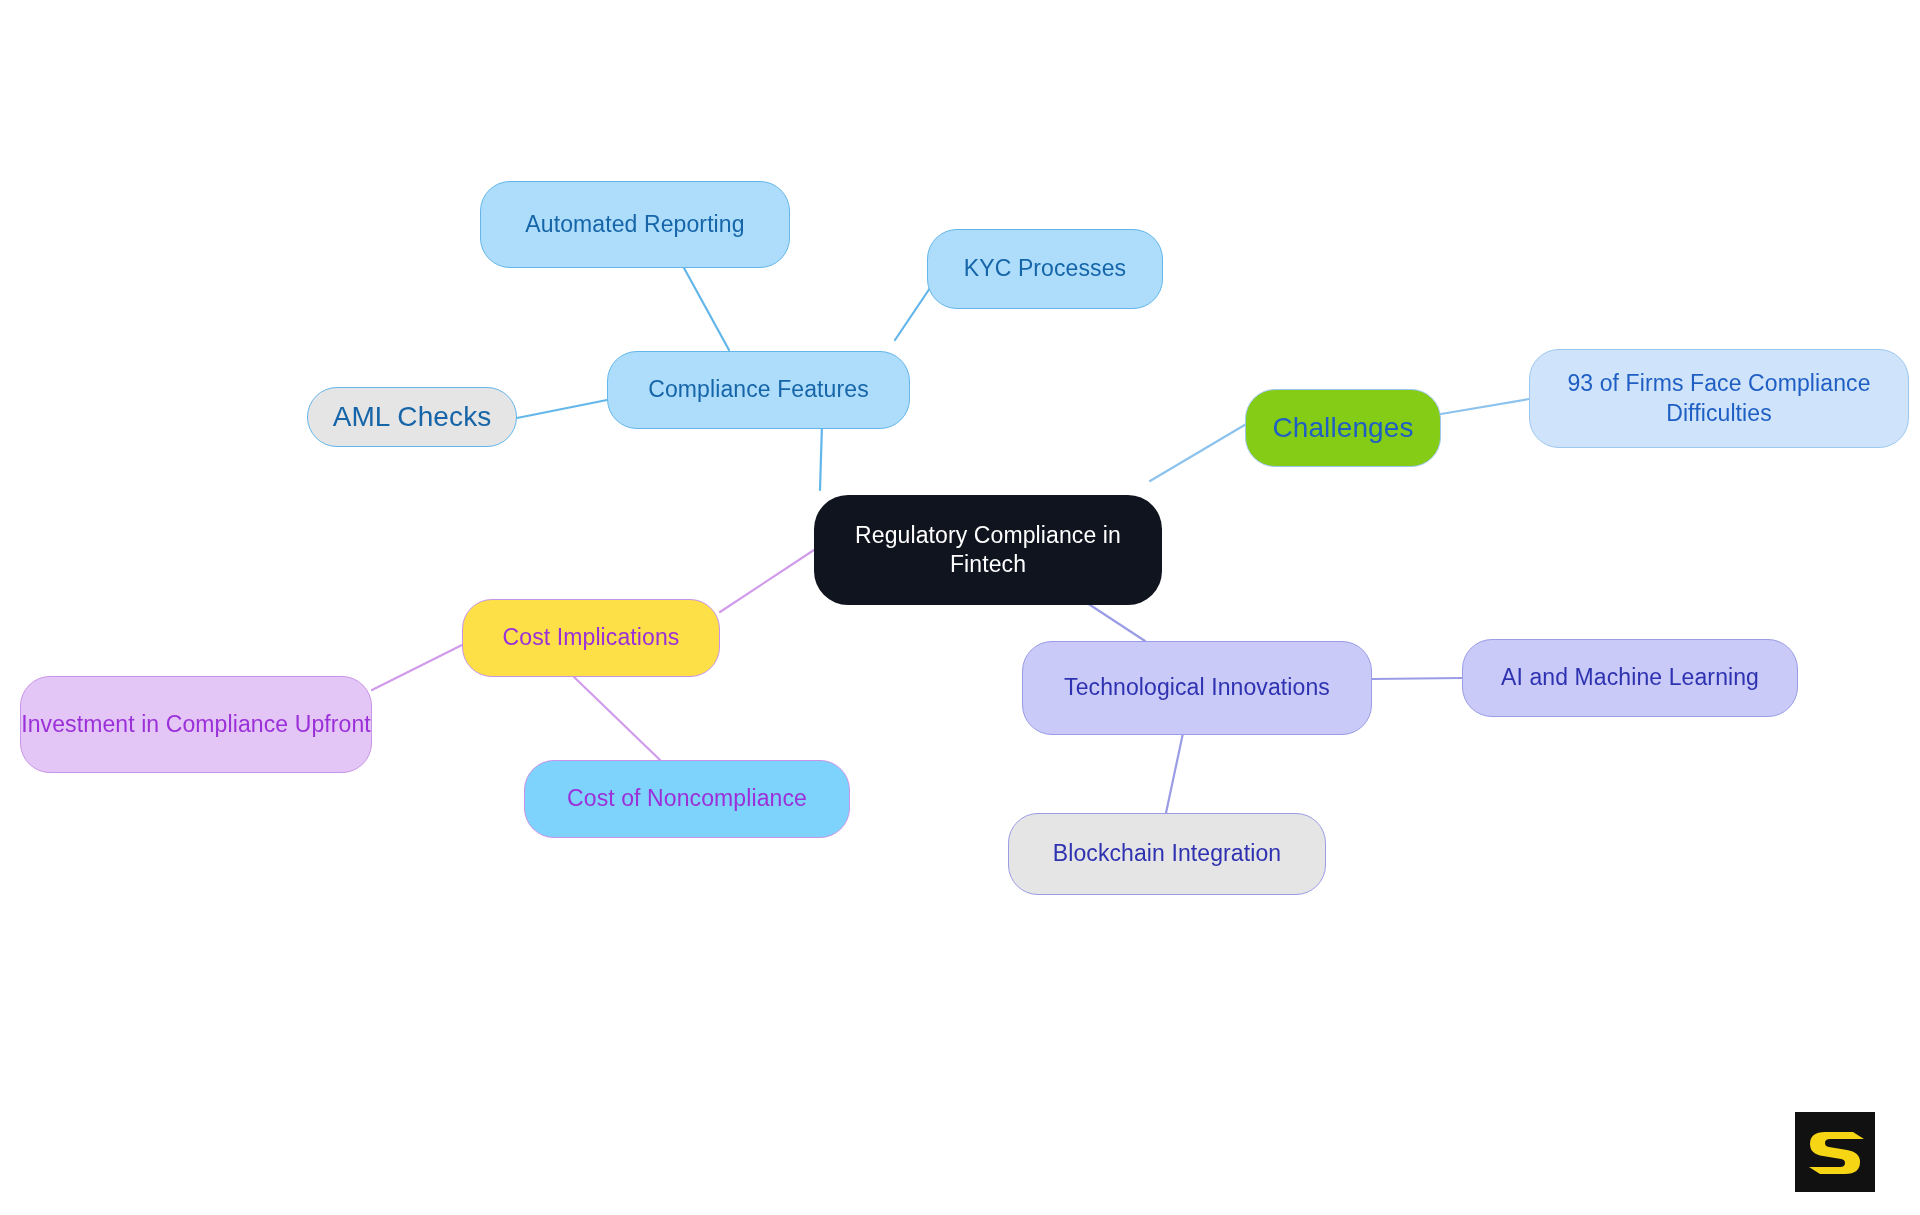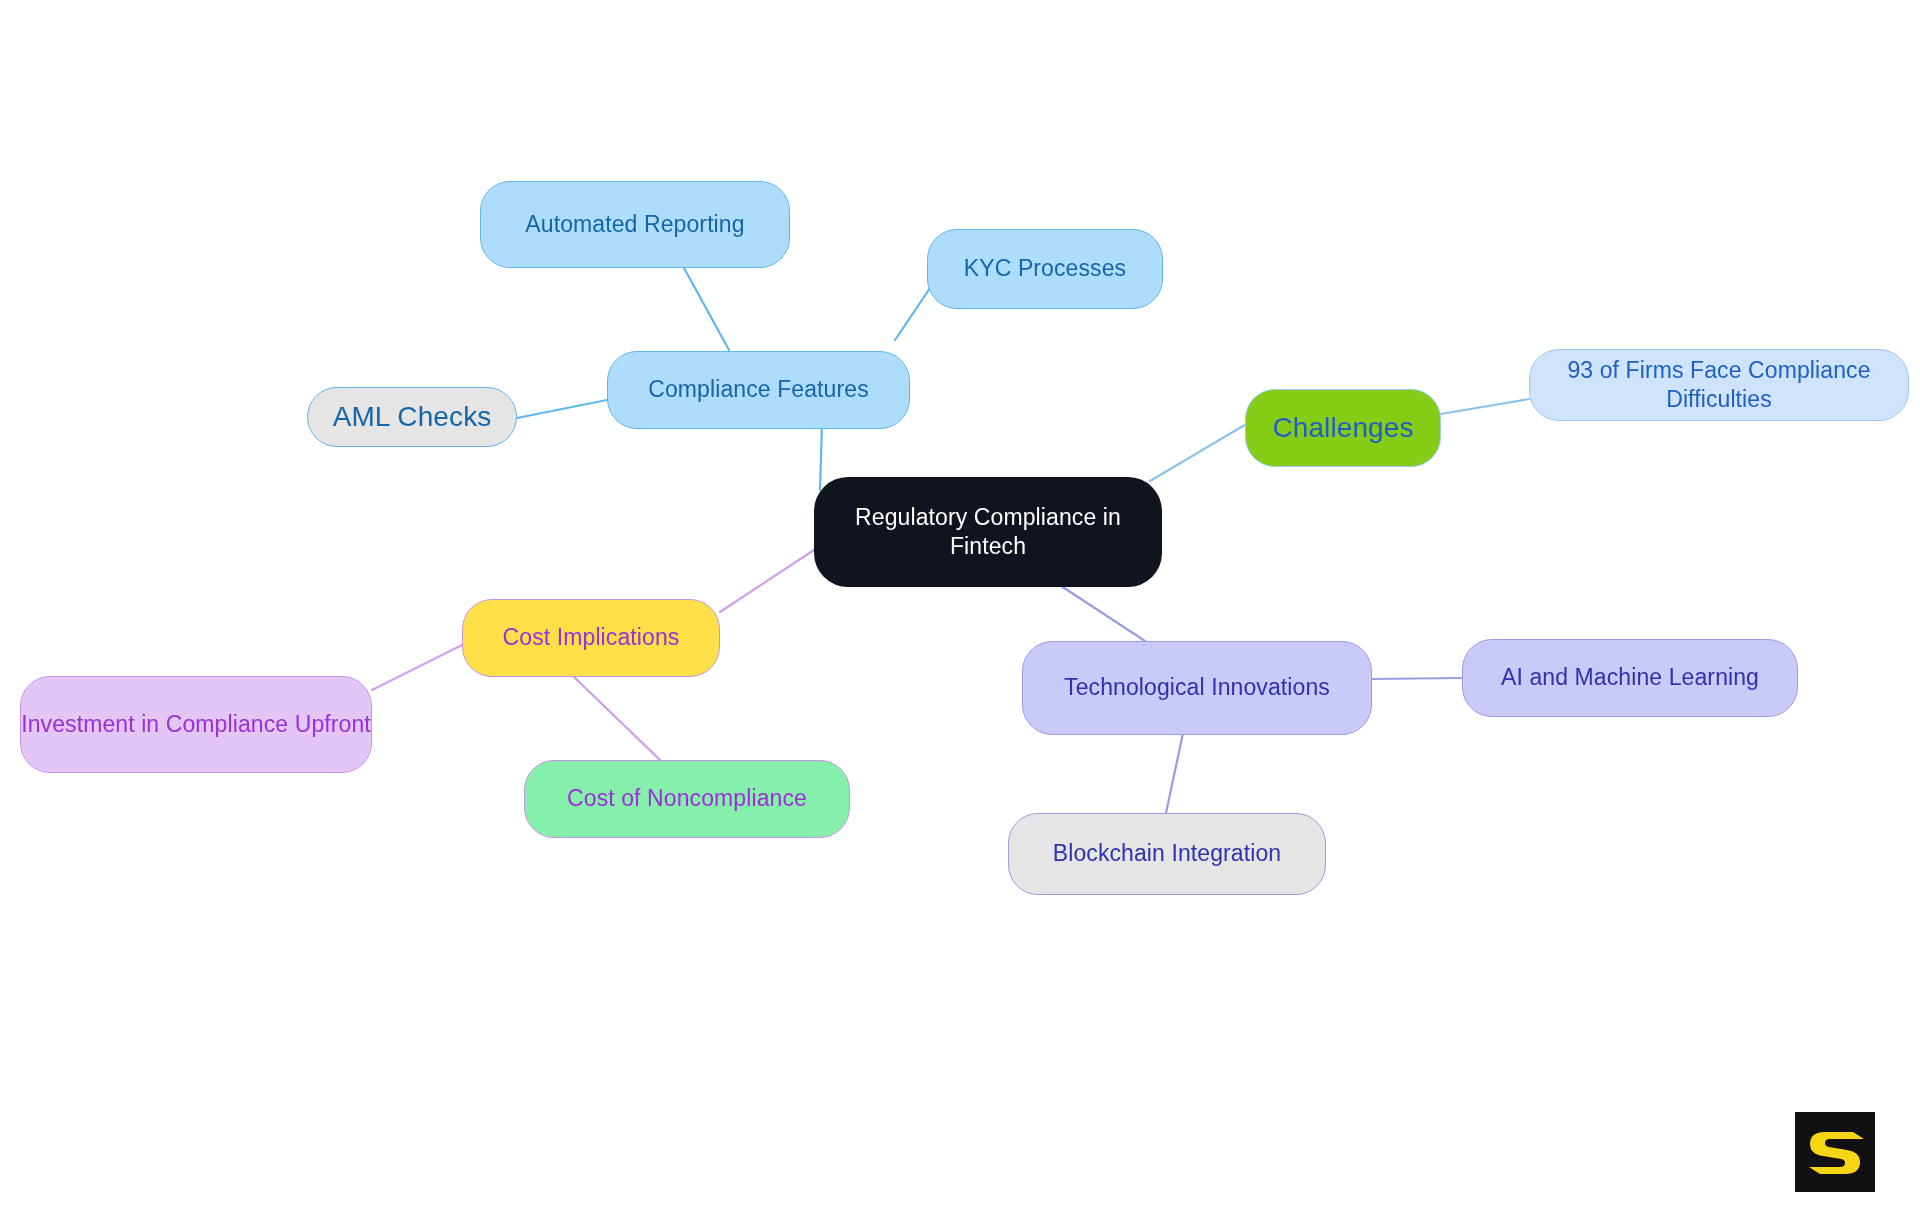--- a/index.html
+++ b/index.html
@@ -36,20 +36,21 @@
     border-width: 1.5px;
     padding: 6px 0;
     line-height: 1.28;
     letter-spacing: 0.1px;
     white-space: pre-line;
     z-index: 2;
   }
   .node.root {
     border-width: 0;
     border-radius: 34px;
+    margin-top: 18px;
   }
   #brand-logo {
     position: absolute;
     display: flex;
     align-items: center;
     justify-content: center;
     z-index: 5;
   }
   #brand-logo svg { display: block; }
 </style>
@@ -73,27 +74,27 @@
       <line x1="574" y1="677" x2="660" y2="760" stroke="#d19bec" stroke-width="2.2" stroke-linecap="round"></line>
     </svg>
 
   <div id="node-layer">
       <div class="node root" style="left: 814px; top: 477px; width: 348px; height: 110px; font-size: 23px; background: rgb(16, 20, 31); color: rgb(255, 255, 255); border: none;">Regulatory Compliance in Fintech</div>
       <div class="node" style="left: 607px; top: 351px; width: 303px; height: 78px; font-size: 23px; background: rgb(174, 221, 251); color: rgb(21, 101, 168); border-color: rgb(98, 182, 234);">Compliance Features</div>
       <div class="node" style="left: 480px; top: 181px; width: 310px; height: 87px; font-size: 23px; background: rgb(174, 221, 251); color: rgb(21, 101, 168); border-color: rgb(98, 182, 234);">Automated Reporting</div>
       <div class="node" style="left: 927px; top: 229px; width: 236px; height: 80px; font-size: 23px; background: rgb(174, 221, 251); color: rgb(21, 101, 168); border-color: rgb(98, 182, 234);">KYC Processes</div>
       <div class="node" style="left: 307px; top: 387px; width: 210px; height: 60px; font-size: 28px; background: #e5e5e5; color: rgb(21, 101, 168); border-color: rgb(98, 182, 234);">AML Checks</div>
       <div class="node" style="left: 1245px; top: 389px; width: 196px; height: 78px; font-size: 28px; background: #84cc16; color: rgb(31, 95, 196); border-color: rgb(156, 199, 238);">Challenges</div>
-      <div class="node" style="left: 1529px; top: 349px; width: 380px; height: 72px; font-size: 23px; background: rgb(207, 228, 251); color: rgb(31, 95, 196); border-color: rgb(156, 199, 238);">93 of Firms Face Compliance Difficulties</div>
+      <div class="node" style="left: 1529px; top: 349px; width: 380px; height: 99px; font-size: 23px; background: rgb(207, 228, 251); color: rgb(31, 95, 196); border-color: rgb(156, 199, 238);">93 of Firms Face Compliance Difficulties</div>
       <div class="node" style="left: 1022px; top: 641px; width: 350px; height: 94px; font-size: 23px; background: rgb(201, 202, 248); color: rgb(47, 50, 176); border-color: rgb(154, 156, 230);">Technological Innovations</div>
       <div class="node" style="left: 1462px; top: 639px; width: 336px; height: 78px; font-size: 23px; background: rgb(201, 202, 248); color: rgb(47, 50, 176); border-color: rgb(154, 156, 230);">AI and Machine Learning</div>
       <div class="node" style="left: 1008px; top: 813px; width: 318px; height: 82px; font-size: 23px; background: #e5e5e5; color: rgb(47, 50, 176); border-color: rgb(154, 156, 230);">Blockchain Integration</div>
       <div class="node" style="left: 462px; top: 599px; width: 258px; height: 78px; font-size: 23px; background: #fde047; color: rgb(155, 48, 217); border-color: rgb(201, 148, 232);">Cost Implications</div>
       <div class="node" style="left: 20px; top: 676px; width: 352px; height: 97px; font-size: 23px; background: rgb(227, 197, 246); color: rgb(155, 48, 217); border-color: rgb(201, 148, 232); text-align: right;">Investment in Compliance Upfront</div>
-      <div class="node" style="left: 524px; top: 760px; width: 326px; height: 78px; font-size: 23px; background: #86efac; color: rgb(155, 48, 217); border-color: rgb(201, 148, 232);">Cost of Noncompliance</div>
+      <div class="node" style="left: 524px; top: 760px; width: 326px; height: 78px; font-size: 23px; background: #7dd3fc; color: rgb(155, 48, 217); border-color: rgb(201, 148, 232);">Cost of Noncompliance</div>
     </div>
 
   <div id="brand-logo" style="left: 1795px; top: 1112px; width: 80px; height: 80px;">
     <svg width="80" height="80" viewBox="0 0 80 80">
       <rect x="0" y="0" width="80" height="80" fill="#111111"></rect>
       <path d="M58 20 H30 Q15 20 15 32 Q15 42 28 44 L46 47 Q50 47.6 50 51 Q50 55 45 55 H14 L25 62 H50 Q65 62 65 50 Q65 40 52 38 L34 35 Q30 34.4 30 31 Q30 27 35 27 H69 Z" fill="#f5d514"></path>
     </svg>
   </div>
 
 </div>

